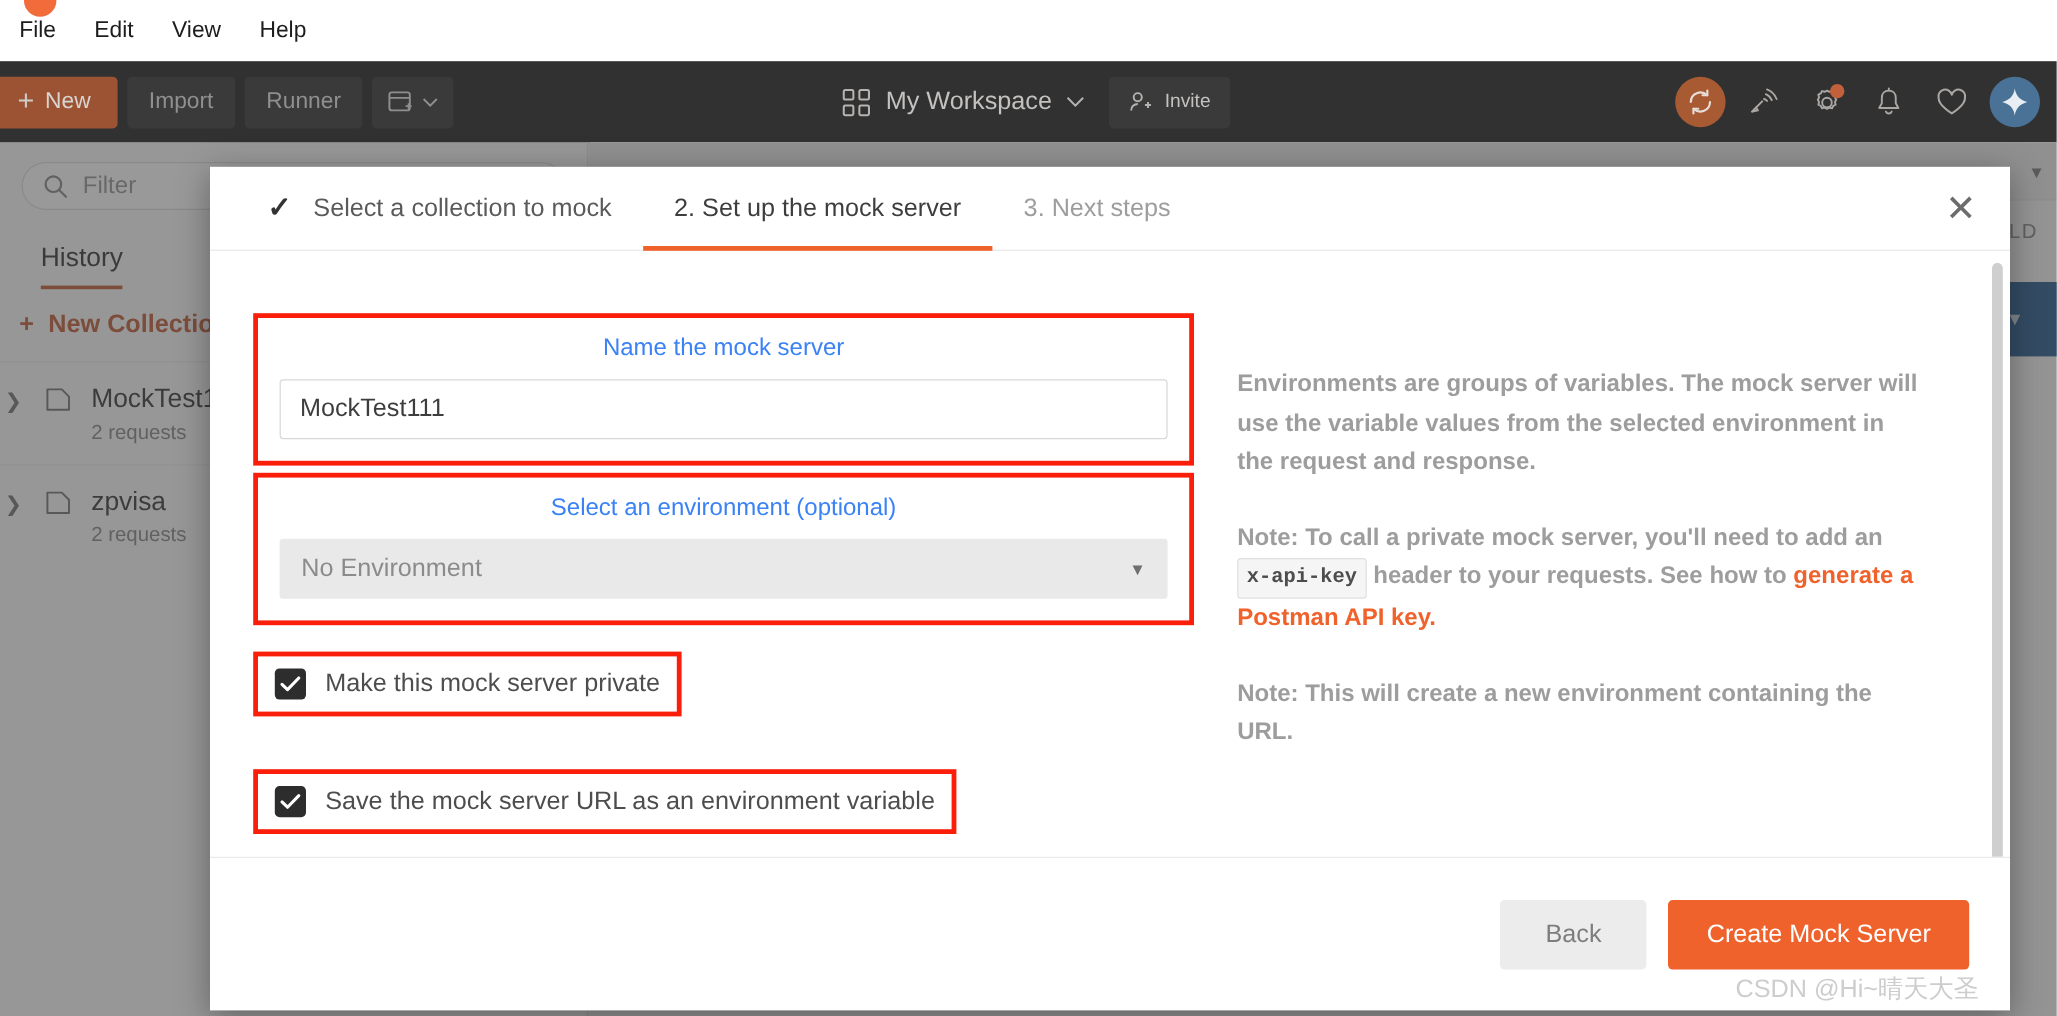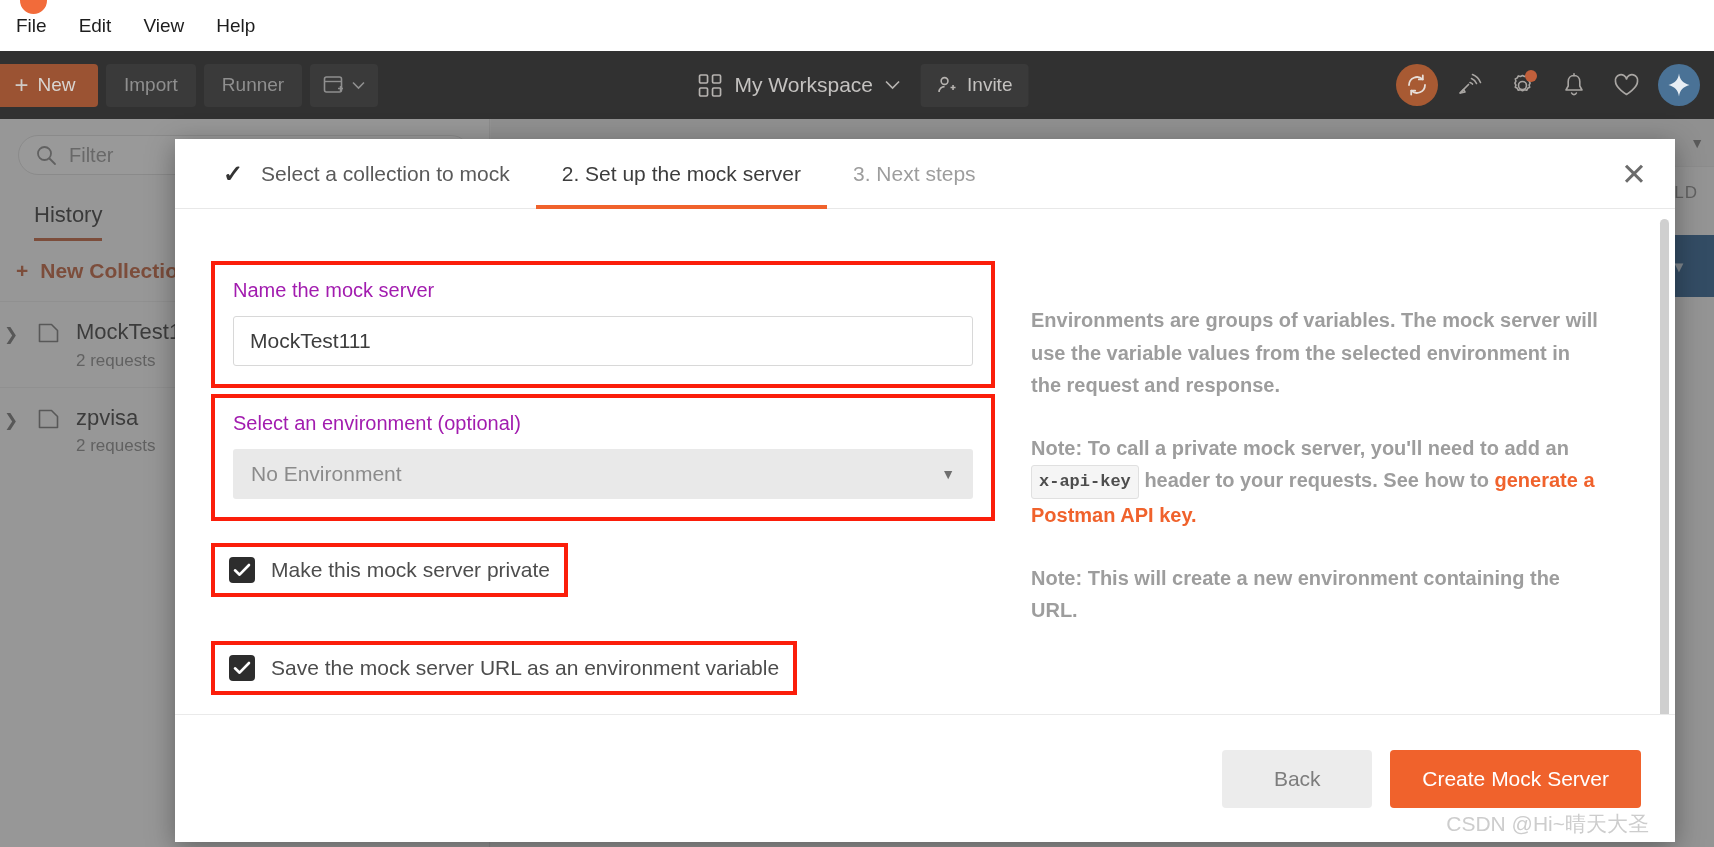--- a/index.html
+++ b/index.html
@@ -47,21 +47,21 @@
   .tb-center {
     position: absolute; left: 50%; transform: translateX(-50%);
     display: flex; align-items: center; gap: 8px;
   }
   .ws-btn {
     display: flex; align-items: center; gap: 12px;
     color: #c4c2c0; font-size: 21px; padding: 8px 12px; cursor: pointer;
   }
   .invite-btn {
     display: flex; align-items: center; gap: 9px;
-    background: #3a3a3a; color: #c4c2c0; font-size: 19px;
+    background: #3a3a3a; color: #c4c2c0; font-size: 16px;
     height: 43px; padding: 0 16px; border-radius: 4px; cursor: pointer;
   }
   .tb-right {
     position: absolute; right: 14px; display: flex; align-items: center; gap: 12px;
   }
   .circ-icon {
     width: 42px; height: 42px; border-radius: 50%;
     display: flex; align-items: center; justify-content: center; cursor: pointer;
   }
   .circ-icon.sync { background: #a85a33; }
@@ -162,21 +162,21 @@
     flex: 1; display: flex; position: relative; overflow: hidden;
   }
   .col-left { width: 820px; padding: 52px 0 0 36px; }
   .col-right { flex: 1; padding: 95px 70px 0 36px; }
 
   .hl {
     border: 4px solid #fb1e0a; padding: 14px 18px 18px 18px;
   }
   .hl.tight { padding: 10px 14px; display: inline-flex; align-items: center; }
 
-  .field-label { font-size: 20px; color: #a21caf; margin-bottom: 14px; }
+  .field-label { font-size: 20px; color: #3b82f6; margin-bottom: 14px; text-align: center; }
   .text-input {
     width: 100%; height: 50px; border: 1px solid #d8d8d8; border-radius: 3px;
     background: #fff; font-size: 21px; color: #3d3d3d; padding: 0 16px;
     font-family: "Liberation Sans", sans-serif; outline: none;
   }
   .select-box {
     width: 100%; height: 50px; background: #e9e9e9; border-radius: 3px;
     display: flex; align-items: center; justify-content: space-between;
     padding: 0 18px; font-size: 21px; color: #8b8b8b; cursor: pointer;
   }
@@ -206,21 +206,21 @@
     border-radius: 5px; background: #cfcfcf; cursor: pointer;
   }
 
   .modal-foot {
     height: 128px; border-top: 1px solid #eaeaea;
     display: flex; align-items: center; justify-content: flex-end;
     gap: 18px; padding-right: 34px; position: relative;
   }
   .btn-back {
     background: #ececec; color: #7d7d7d; font-size: 21px;
-    width: 150px; height: 58px; border-radius: 4px; border: none;
+    width: 122px; height: 58px; border-radius: 4px; border: none;
     font-family: "Liberation Sans", sans-serif; cursor: pointer;
   }
   .btn-create {
     background: #f0622c; color: #fff; font-size: 21px;
     height: 58px; padding: 0 32px; border-radius: 4px; border: none;
     font-family: "Liberation Sans", sans-serif; cursor: pointer;
   }
   .watermark {
     position: absolute; right: 26px; bottom: 4px;
     font-size: 21px; color: #cdcdcd;

